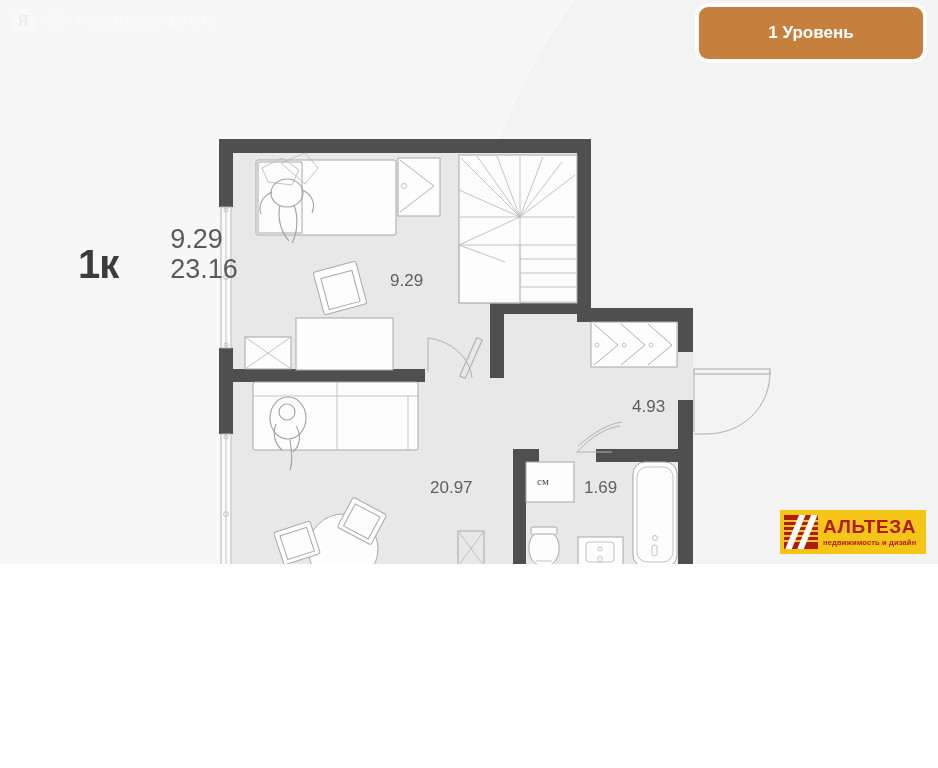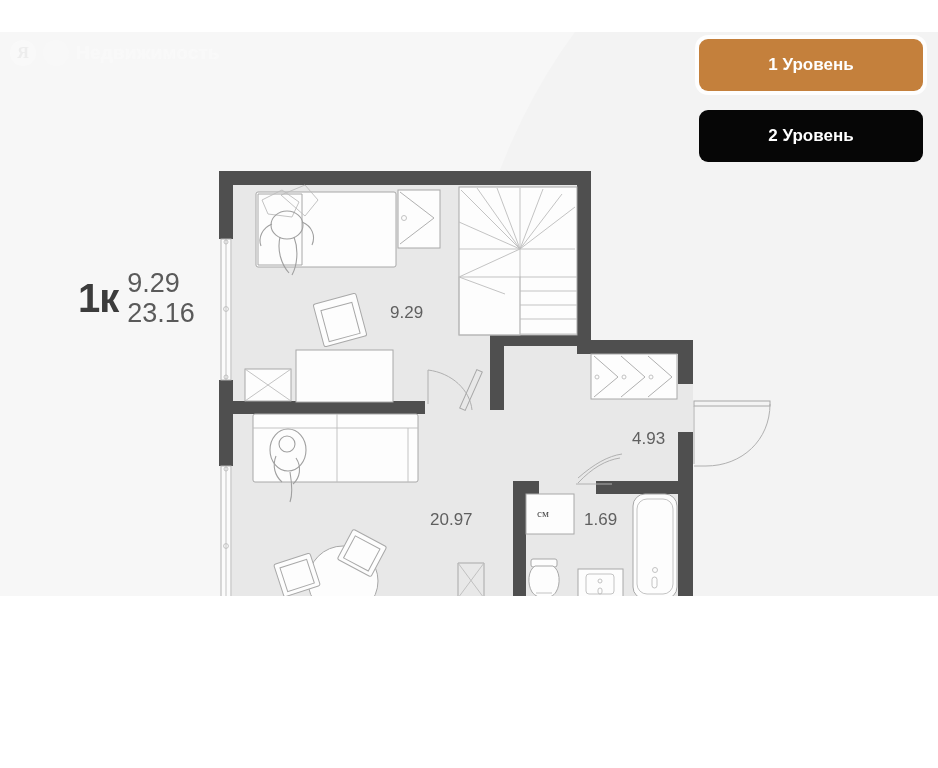--- a/index.html
+++ b/index.html
@@ -16,21 +16,20 @@
     position: relative;
   }
 
   #root {
     position: absolute;
     left: 0; top: 0;
     width: 938px;
     height: 564px;
     background: #ececec;
     overflow: hidden;
-    margin-top: 32px;
   }
 
   
   .bg-blob {
     position: absolute;
     left: -340px;
     top: -250px;
     width: 1200px;
     height: 1120px;
     border-radius: 50% 50% 50% 50%;
@@ -113,24 +112,25 @@
   }
   .level-btn.inactive {
     background: #060606;
     color: #ffffff;
   }
 
   
   .summary {
     position: absolute;
     left: 78px;
-    top: 236px;
+    top: 224px;
     display: flex;
-    align-items: center;
+    align-items: flex-end;
     z-index: 6;
+    gap: 43px;
   }
   .summary .rooms {
     font-size: 40px;
     font-weight: 700;
     color: #3c3c3c;
     line-height: 1;
     margin-right: 9px;
     letter-spacing: -1px;
   }
   .summary .areas {
@@ -232,21 +232,20 @@
   <div class="bg-blob2"></div>
 
   <div class="watermark">
     <div class="wm-circle">Я</div>
     <div class="wm-circle two"></div>
     <div class="wm-text">Недвижимость</div>
   </div>
 
   <div class="level-buttons">
     <button class="level-btn active">1 Уровень</button>
-    <button class="level-btn inactive">2 Уровень</button>
   </div>
 
   <div class="summary">
     <div class="rooms">1к</div>
     <div class="areas">
       <span>9.29</span>
       <span>23.16</span>
     </div>
   </div>
 
@@ -514,14 +513,29 @@
   </svg>
 
   <div class="area-label" style="left:390px; top:271px;">9.29</div>
   <div class="area-label" style="left:632px; top:397px;">4.93</div>
   <div class="area-label" style="left:430px; top:478px;">20.97</div>
   <div class="area-label" style="left:584px; top:478px;">1.69</div>
 
   <div class="small-tag" style="left:537px; top:475px;">см</div>
   <div class="small-tag" style="left:489px; top:688px;text-align:center;">гк</div>
 
+  <div class="brand">
+    <div class="brand-mark">
+      <div class="stripe" style="top:5px;"></div>
+      <div class="stripe" style="top:10px;"></div>
+      <div class="stripe" style="top:15px;"></div>
+      <div class="stripe" style="top:20px;"></div>
+      <div class="stripe" style="top:25px;"></div>
+      <div class="slash" style="left:8px;"></div>
+      <div class="slash" style="left:20px;"></div>
+    </div>
+    <div class="brand-text">
+      <div class="brand-name">АЛЬТЕЗА</div>
+      <div class="brand-sub">недвижимость и дизайн</div>
+    </div>
+  </div>
 
 </div>
 
 </body></html>

